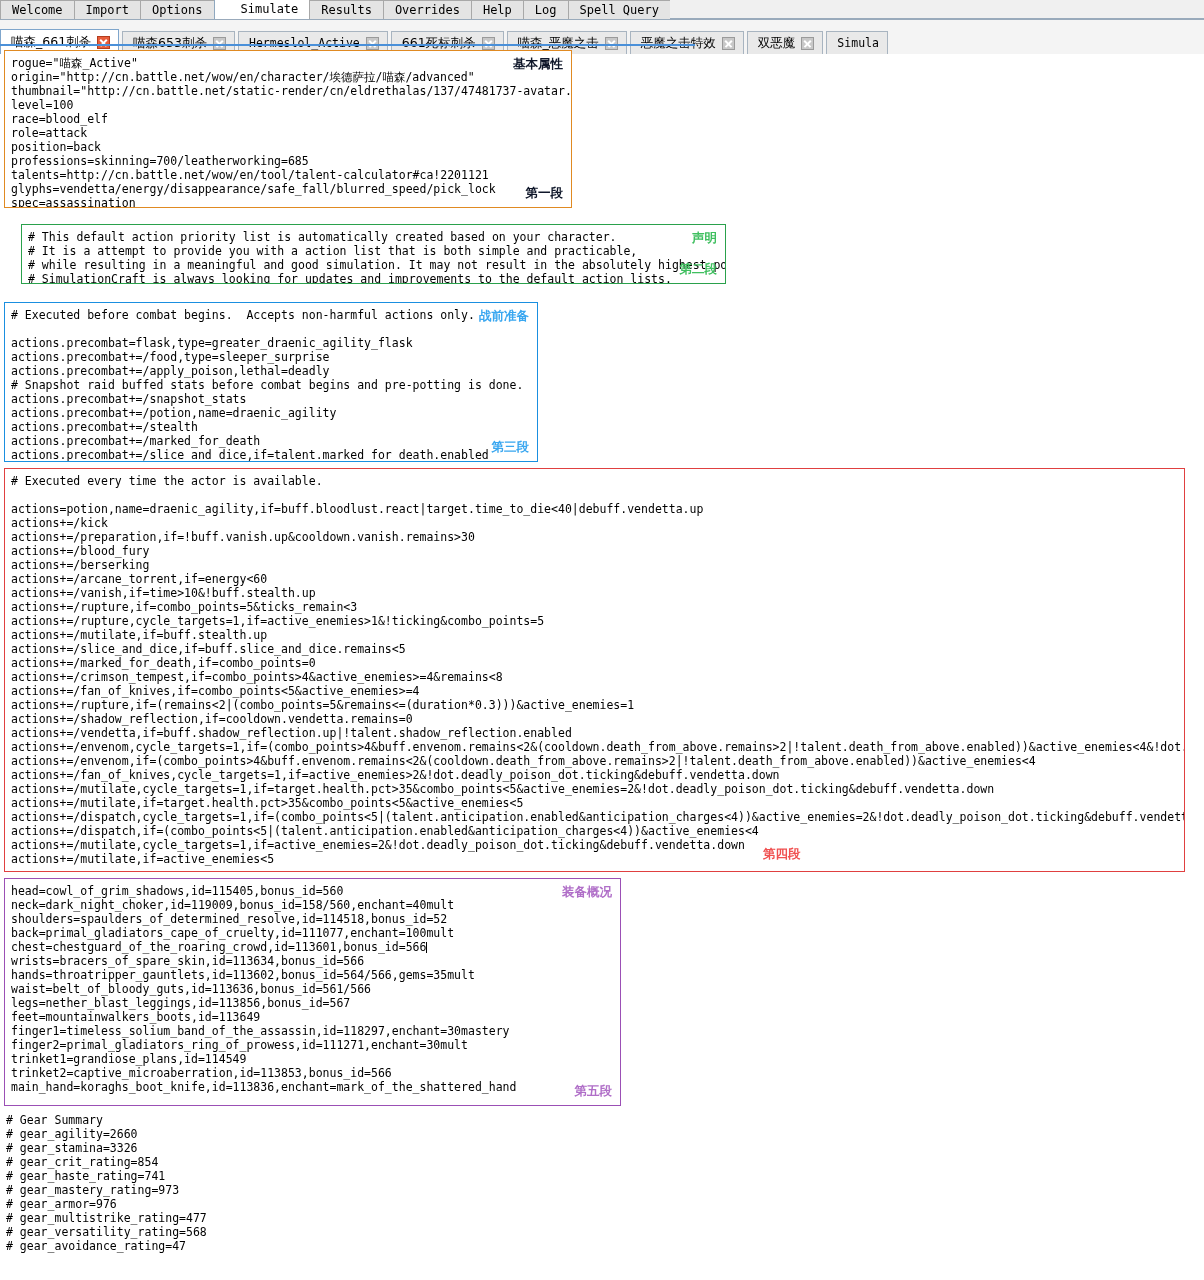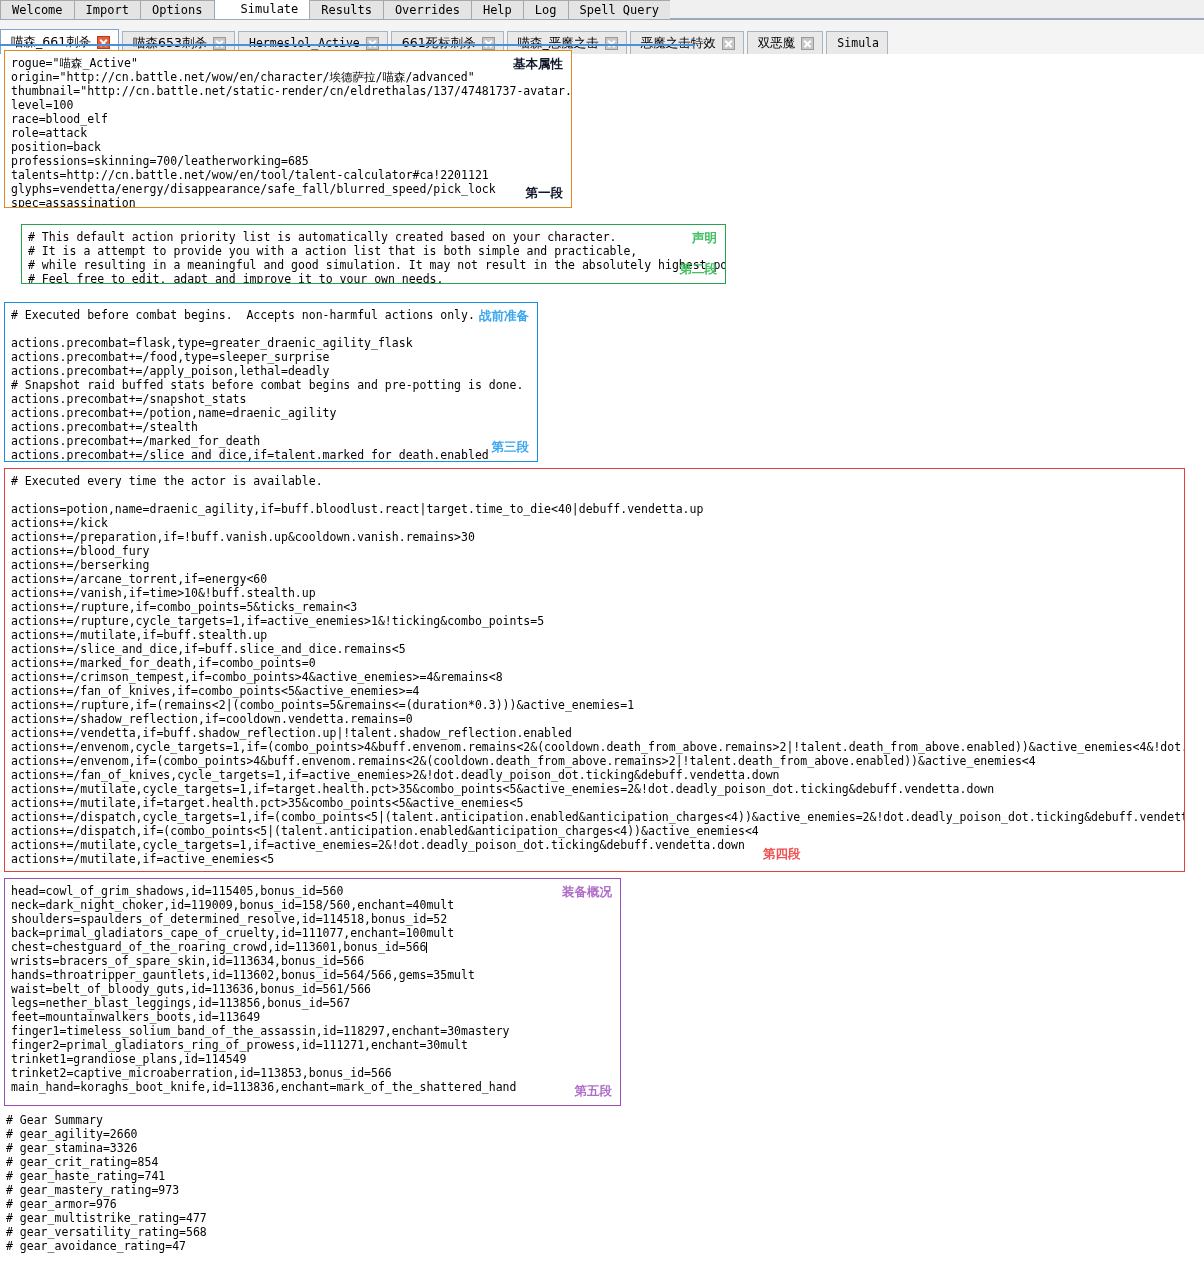--- a/index.html
+++ b/index.html
@@ -191,21 +191,20 @@
     </div>
   <div class="seclabel" style="right:8px; top:5px;">基本属性</div>
   <div class="seclabel" style="right:8px; bottom:5px;">第一段</div>
 </div>
 
 <div class="section" id="sec-decl" style="left:21px; top:212px; width:705px; height:60px;margin-top:12px;">
   <div class="codewrap">
       <div class="codeline"># This default action priority list is automatically created based on your character.</div>
       <div class="codeline"># It is a attempt to provide you with a action list that is both simple and practicable,</div>
       <div class="codeline"># while resulting in a meaningful and good simulation. It may not result in the absolutely highest possible dps.</div>
-      <div class="codeline"># Feel free to edit, adapt and improve it to your own needs.</div>
       <div class="codeline"># SimulationCraft is always looking for updates and improvements to the default action lists.</div>
     </div>
   <div class="seclabel" style="right:8px; top:5px;">声明</div>
   <div class="seclabel" style="right:8px; bottom:5px;">第二段</div>
 </div>
 
 <div class="section" id="sec-pre" style="left:4px; top:302px; width:534px; height:160px;">
   <div class="codewrap">
       <div class="codeline"># Executed before combat begins.  Accepts non-harmful actions only.</div>
       <div class="codeline">&nbsp;</div>

